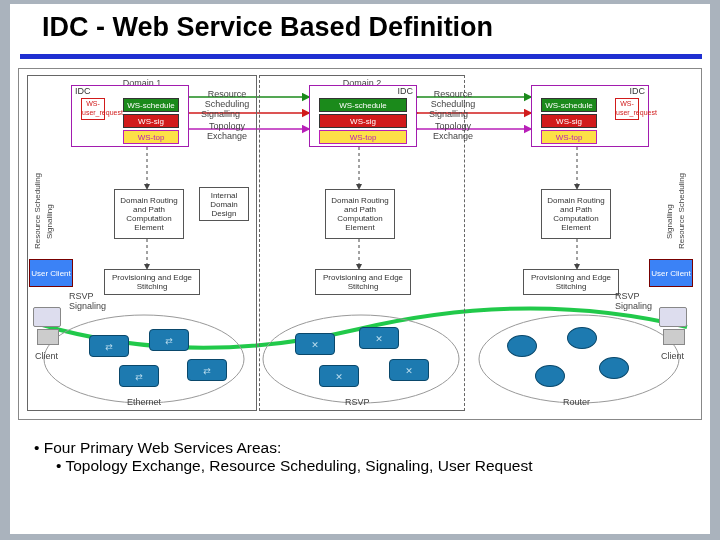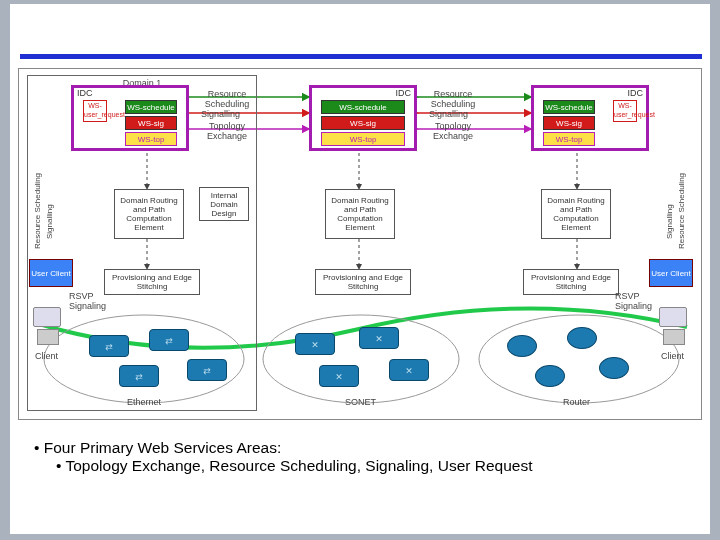--- a/index.html
+++ b/index.html
@@ -47,21 +47,21 @@
   .dom3 { left: 448px; width: 228px; }
   .dom-label {
     font-size: 9px;
     color: #444;
     text-align: center;
     padding-top: 2px;
   }
   
   .idc-wrap {
     position: absolute;
-    border: 3px solid #a21caf;
+    border: 1px solid #a21caf;
     background: #fff;
   }
   .idc-title {
     font-size: 9px; text-align: right; padding: 0 3px; color: #333;
   }
   .svc { height: 14px; line-height: 14px; margin: 2px 9px; border: 1px solid #333; font-size: 8px; text-align: center; }
   .green { background: #1b8a1b; color: #fff; }
   .red { background: #d11b1b; color: #fff; }
   .magenta { background: #fde047; color: #b81fb8; border-color: #b81fb8; }
   .wsur { background: #fff; color: #d11b1b; border-color: #d11b1b; font-size: 7px; line-height:9px; height:22px; }
@@ -107,20 +107,21 @@
   }
   .bullets ul { list-style: none; }
   .bullets .b1::before { content: "•  "; }
   .bullets .b2 { padding-left: 22px; }
   .bullets .b2::before { content: "•  "; }
 </style>
 </head>
 <body>
 
 <div class="slide">
+  <div class="title">IDC - Web Service Based Definition</div>
   <div class="rule"></div>
 
   <div class="diagram">
 
     <svg width="684" height="352" style="position:absolute;left:0;top:0">
       <defs>
         <marker id="ah" markerWidth="6" markerHeight="6" refX="5" refY="3" orient="auto">
             <path d="M0,0 L6,3 L0,6 z" fill="#444"></path>
           </marker>
         <marker id="ahg" markerWidth="6" markerHeight="6" refX="5" refY="3" orient="auto">
@@ -194,33 +195,36 @@
         <div class="cpu"></div>
       </div>
     <div class="tiny" style="left:16px; top:282px;">Client</div>
 
     <div class="nswitch" style="left:70px; top:266px;">⇄</div>
     <div class="nswitch" style="left:130px; top:260px;">⇄</div>
     <div class="nswitch" style="left:100px; top:296px;">⇄</div>
     <div class="nswitch" style="left:168px; top:290px;">⇄</div>
     <div class="tiny" style="left:108px; top:328px;">Ethernet</div>
 
+    <div class="dom dom2">
+      <div class="dom-label">Domain 2</div>
+    </div>
     <div class="idc-wrap" style="left:290px; top:16px; width:108px;">
       <div class="idc-title">IDC</div>
       <div class="svc green">WS-schedule</div>
       <div class="svc red">WS-sig</div>
       <div class="svc magenta">WS-top</div>
     </div>
     <div class="box" style="left:306px; top:120px; width:70px; height:50px;">Domain Routing and Path Computation Element</div>
     <div class="box" style="left:296px; top:200px; width:96px; height:26px;">Provisioning and Edge Stitching</div>
     <div class="nswitch" style="left:276px; top:264px;">✕</div>
     <div class="nswitch" style="left:340px; top:258px;">✕</div>
     <div class="nswitch" style="left:300px; top:296px;">✕</div>
     <div class="nswitch" style="left:370px; top:290px;">✕</div>
-    <div class="tiny" style="left:326px; top:328px;">SONET</div>
+    <div class="tiny" style="left:326px; top:328px;">RSVP</div>
 
     <div class="tiny" style="left:406px; top:20px; width:56px; text-align:center;">Resource Scheduling</div>
     <div class="tiny" style="left:410px; top:40px;">Signalling</div>
     <div class="tiny" style="left:406px; top:52px; width:56px; text-align:center;">Topology Exchange</div>
 
     <div class="idc-wrap" style="left:512px; top:16px; width:118px;">
       <div class="idc-title">IDC</div>
       <div style="display:flex;">
         <div style="flex:1;">
           <div class="svc green">WS-schedule</div>

